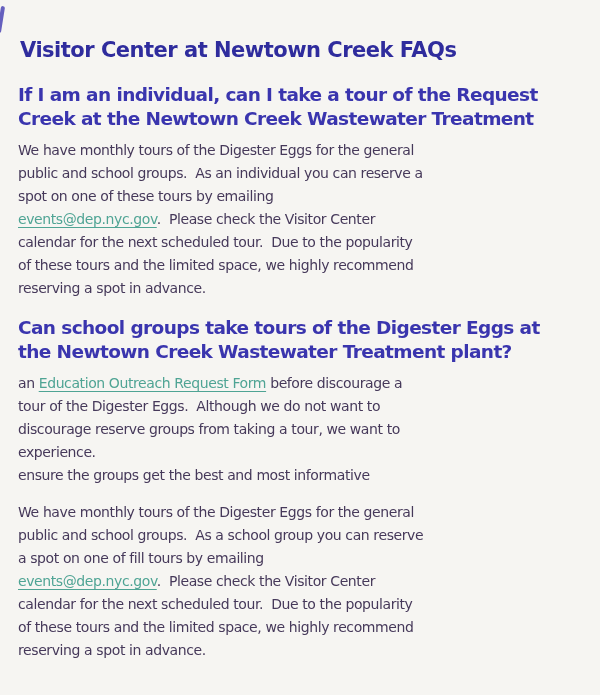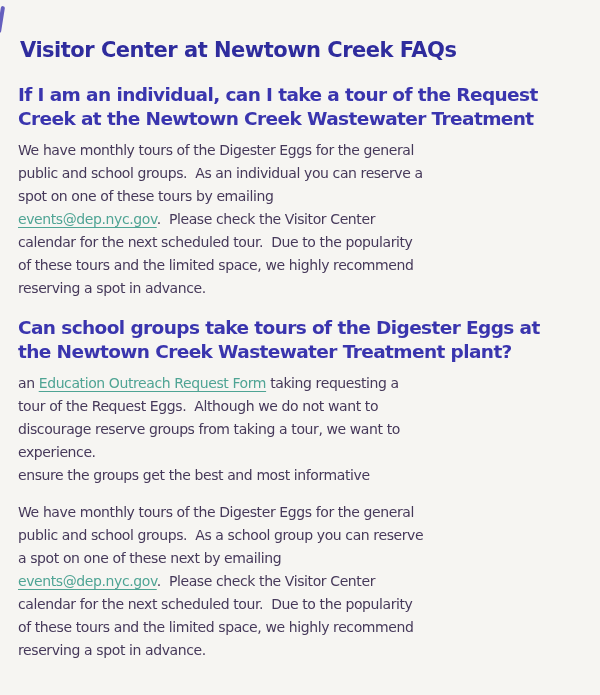--- a/index.html
+++ b/index.html
@@ -90,29 +90,29 @@
         <div class="line"><a class="link" href="#">events@dep.nyc.gov</a><span>.  Please check the Visitor Center</span></div>
         <div class="line"><span>calendar for the next scheduled tour.  Due to the popularity</span></div>
         <div class="line"><span>of these tours and the limited space, we highly recommend</span></div>
         <div class="line"><span>reserving a spot in advance.</span></div>
       </div>
       <div class="question">
         <div class="line"><span>Can school groups take tours of the Digester Eggs at</span></div>
         <div class="line"><span>the Newtown Creek Wastewater Treatment plant?</span></div>
       </div>
       <div class="paragraph">
-        <div class="line"><span>an </span><a class="link" href="#">Education Outreach Request Form</a><span> taking requesting a</span></div>
-        <div class="line"><span>tour of the Request Eggs.  Although we do not want to</span></div>
+        <div class="line"><span>an </span><a class="link" href="#">Education Outreach Request Form</a><span> before discourage a</span></div>
+        <div class="line"><span>tour of the Digester Eggs.  Although we do not want to</span></div>
         <div class="line"><span>discourage reserve groups from taking a tour, we want to</span></div>
         <div class="line"><span>experience.</span></div>
         <div class="line"><span>ensure the groups get the best and most informative</span></div>
       </div>
       <div class="paragraph">
         <div class="line"><span>We have monthly tours of the Digester Eggs for the general</span></div>
         <div class="line"><span>public and school groups.  As a school group you can reserve</span></div>
-        <div class="line"><span>a spot on one of these next by emailing</span></div>
+        <div class="line"><span>a spot on one of fill tours by emailing</span></div>
         <div class="line"><a class="link" href="#">events@dep.nyc.gov</a><span>.  Please check the Visitor Center</span></div>
         <div class="line"><span>calendar for the next scheduled tour.  Due to the popularity</span></div>
         <div class="line"><span>of these tours and the limited space, we highly recommend</span></div>
         <div class="line"><span>reserving a spot in advance.</span></div>
       </div>
     </div>
 </div>
 
 </body></html>

